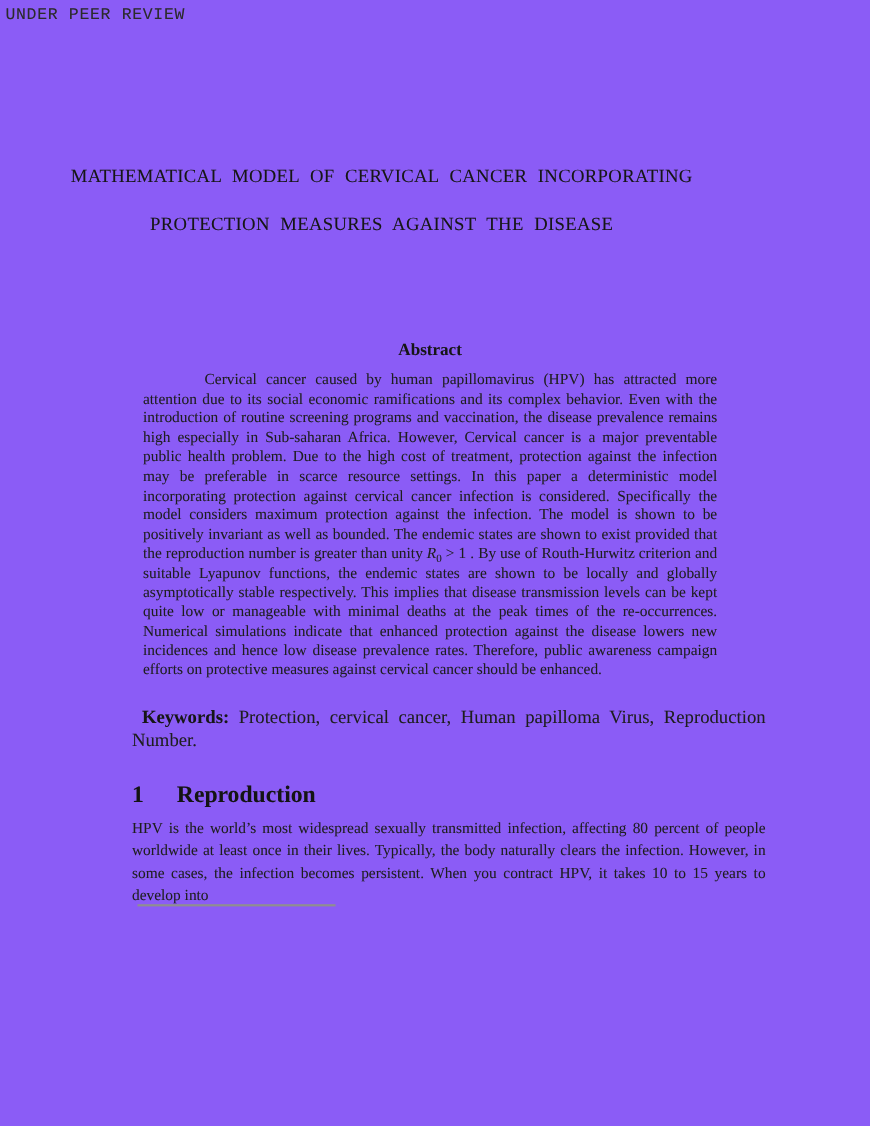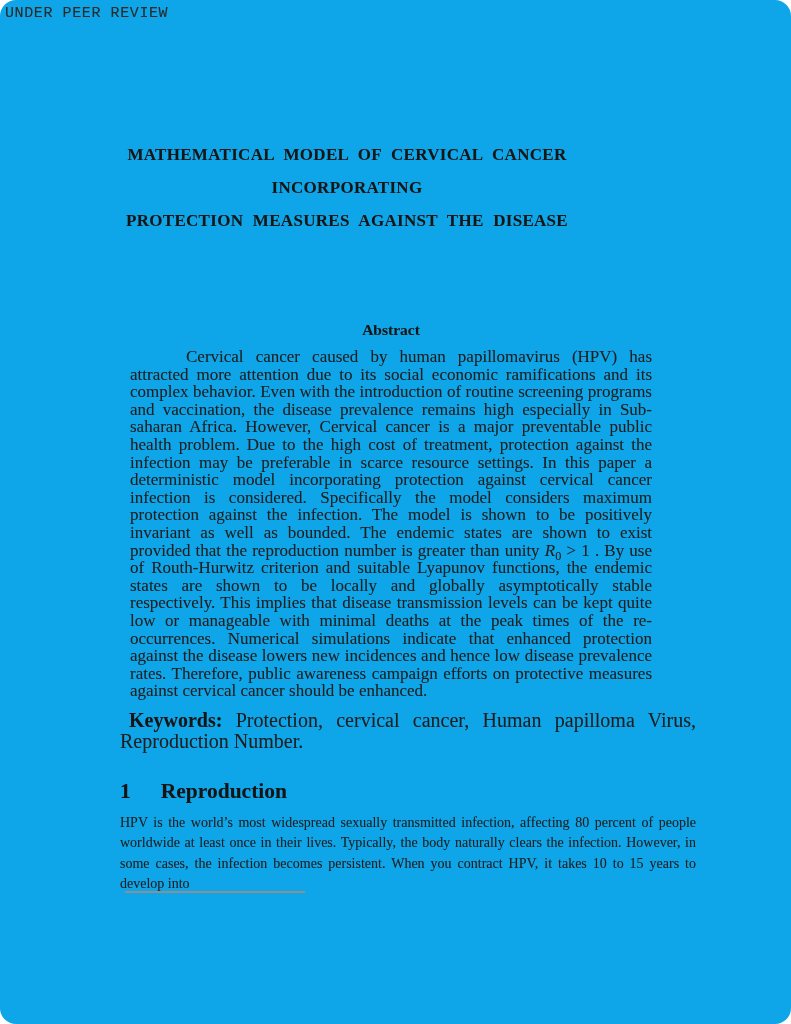--- a/index.html
+++ b/index.html
@@ -1,25 +1,24 @@
 <!DOCTYPE html>
 <html><head>
 <meta charset="utf-8">
 <style>
   html, body { margin: 0; padding: 0; background: #ffffff; }
   .page {
     position: relative;
     width: 791px;
     height: 1024px;
-    background: #0ea5e9;
+    background: #8b5cf6;
     overflow: hidden;
     font-family: "Liberation Serif", serif;
     color: #1e1e1e;
     text-shadow: 0 0 0.6px rgba(40,40,40,0.28);
-    border-radius: 16px;
   }
   .peer-review {
     position: absolute;
     top: 5px;
     left: 5px;
     font-family: "Liberation Mono", monospace;
     font-size: 15px;
     letter-spacing: 0.6px;
     color: #2b2b2b;
     white-space: pre;
@@ -28,55 +27,55 @@
     position: absolute;
     left: 120px;
     top: 0;
     width: 576px;
   }
   .title-block {
     margin-top: 138px;
     margin-left: -61px;
     width: 576px;
     text-align: center;
-    font-weight: bold;
+    font-weight: normal;
     font-size: 17px;
-    line-height: 33px;
+    line-height: 44px;
     letter-spacing: 0.3px;
     word-spacing: 5px;
     color: #161616;
   }
   .abstract {
     margin-left: 10px;
     width: 522px;
   }
   .abstract-heading {
     margin-top: 84px;
     text-align: center;
     font-weight: bold;
     font-size: 15.5px;
     line-height: 18px;
     color: #161616;
   }
   .abstract-text {
     margin: 9px 0 0 0;
-    font-size: 17px;
+    font-size: 14px;
     line-height: 17.6px;
     text-align: justify;
     text-indent: 56px;
   }
   .abstract-text sub {
     font-size: 0.72em;
     line-height: 0;
   }
   .math-var { font-style: italic; }
   .keywords {
-    margin: 10px 0 0 0;
+    margin: 22px 0 0 0;
     width: 576px;
-    font-size: 20px;
+    font-size: 17px;
     line-height: 21px;
     text-align: justify;
     text-indent: 9px;
   }
   .keywords .kw-label { font-weight: bold; color: #161616; }
   .section-heading {
     margin: 27px 0 0 0;
     font-size: 21.5px;
     font-weight: bold;
     line-height: 25px;

